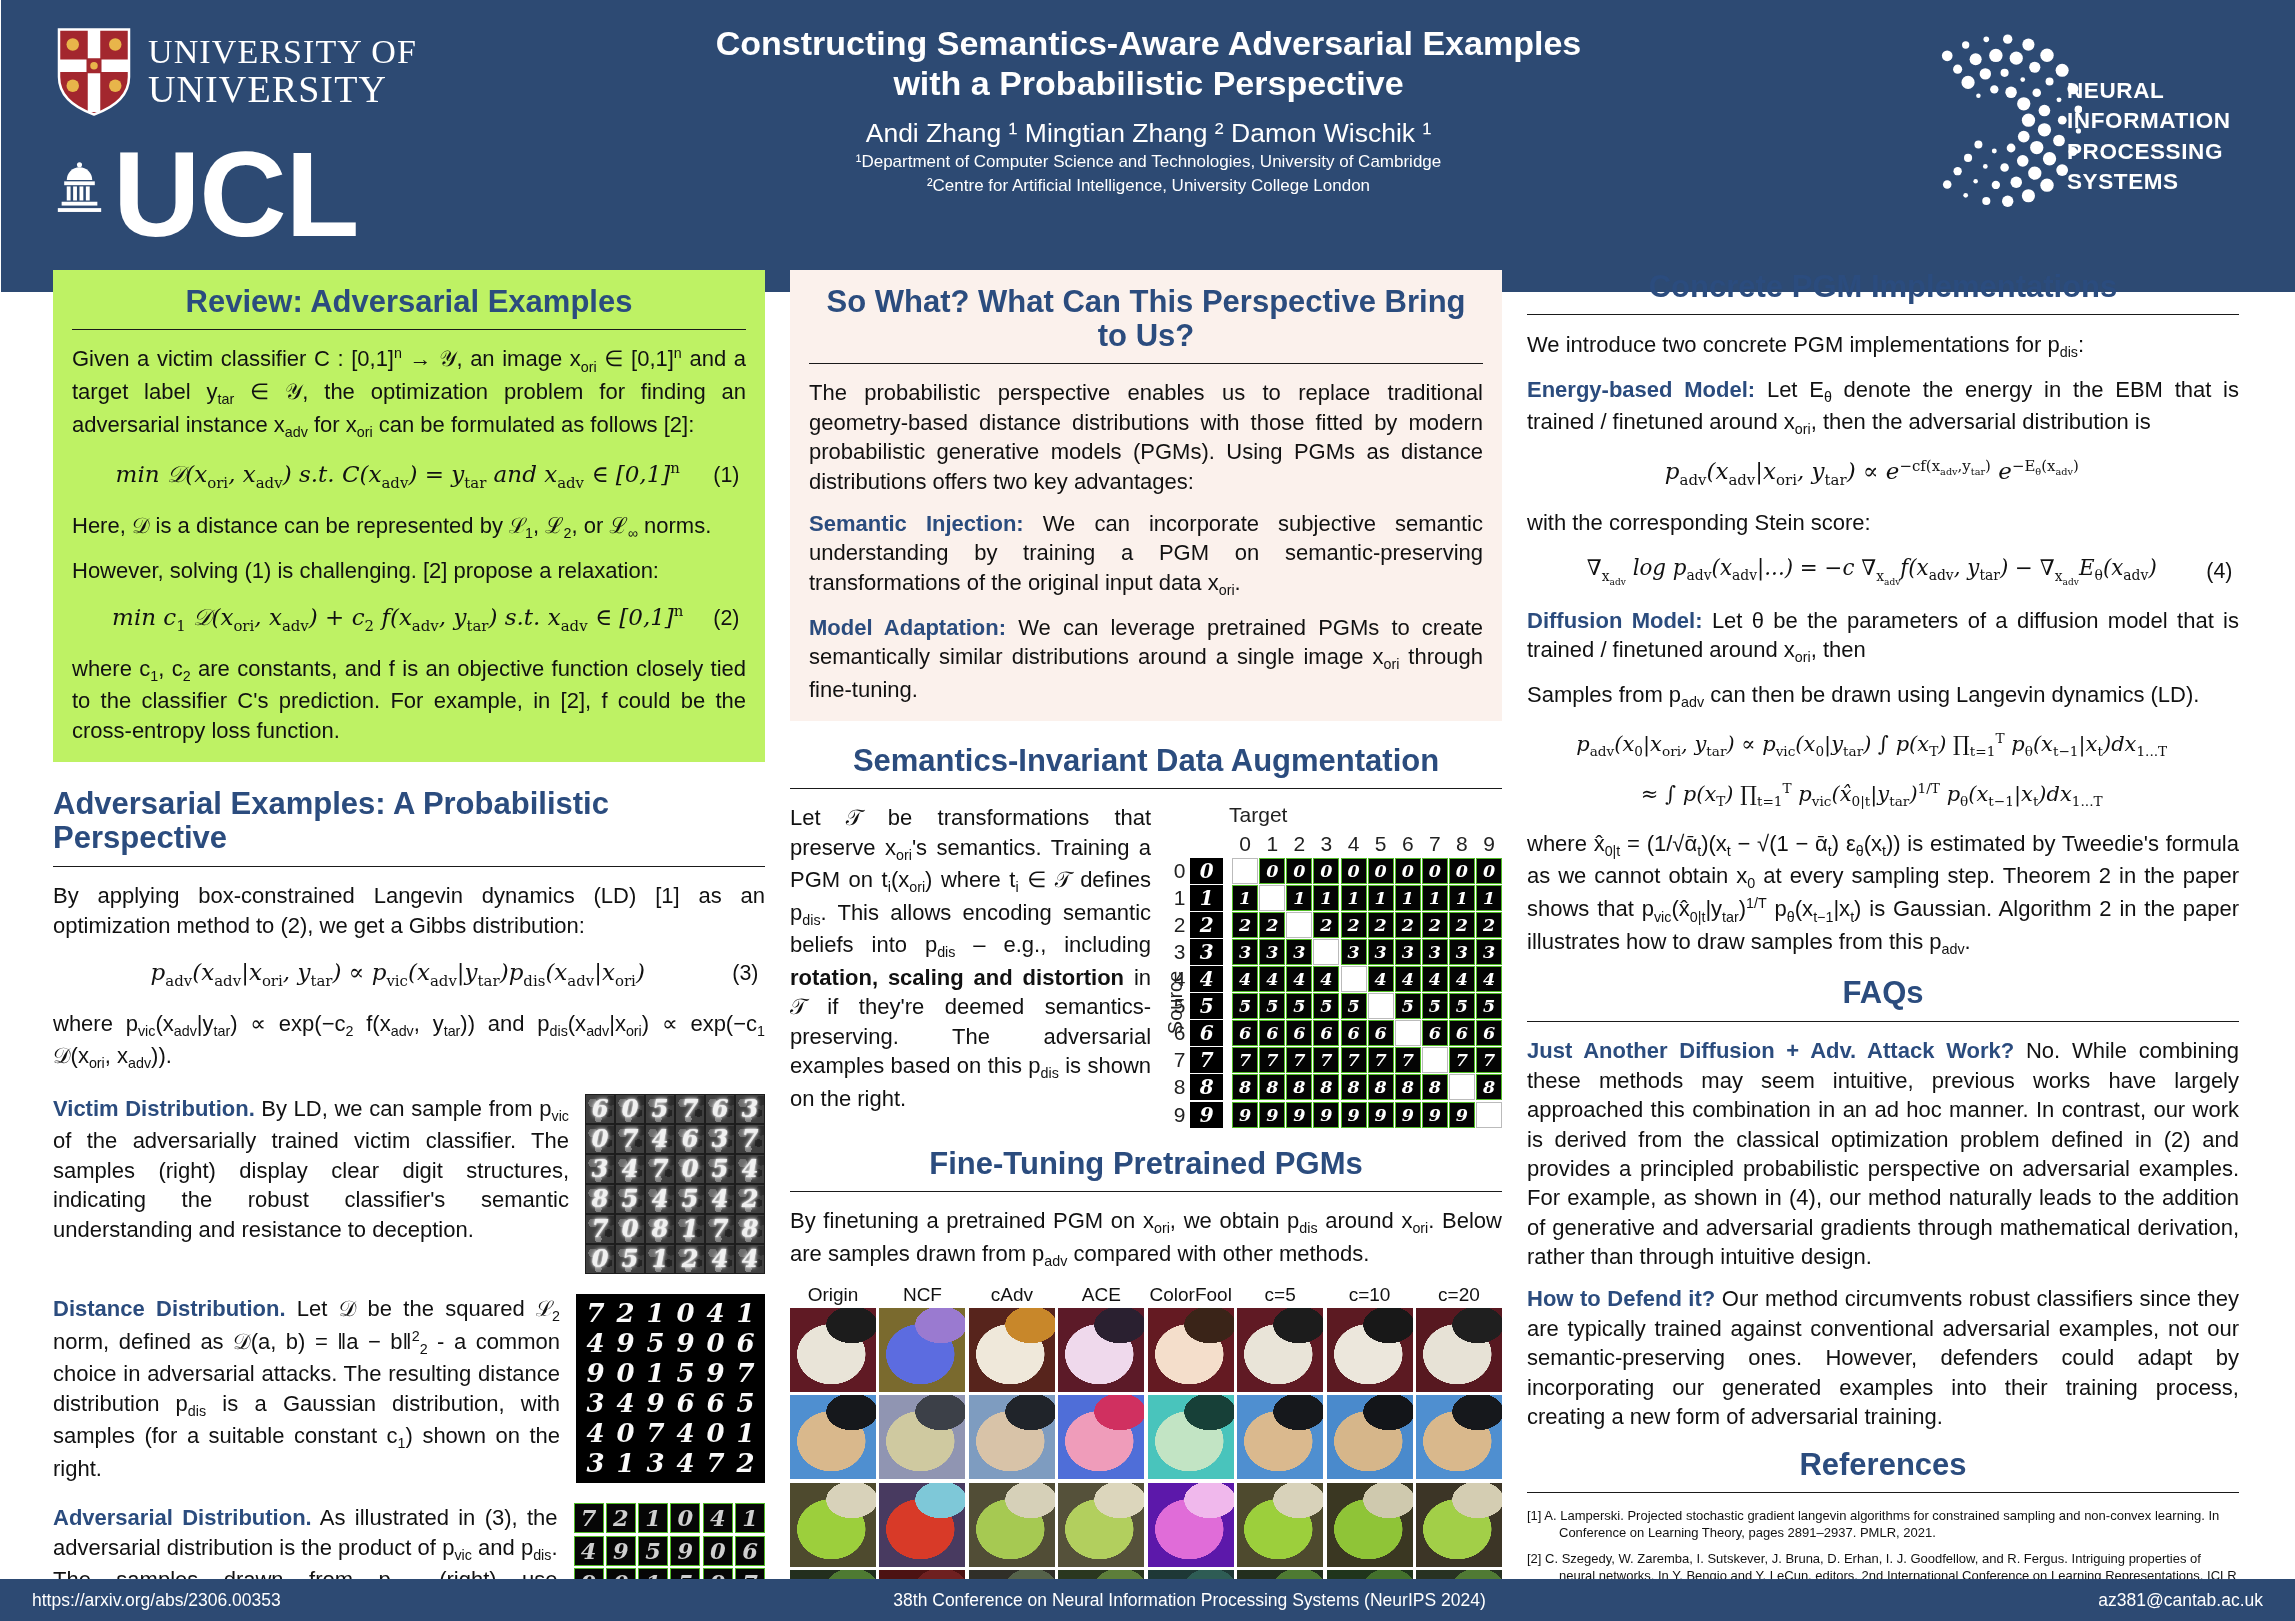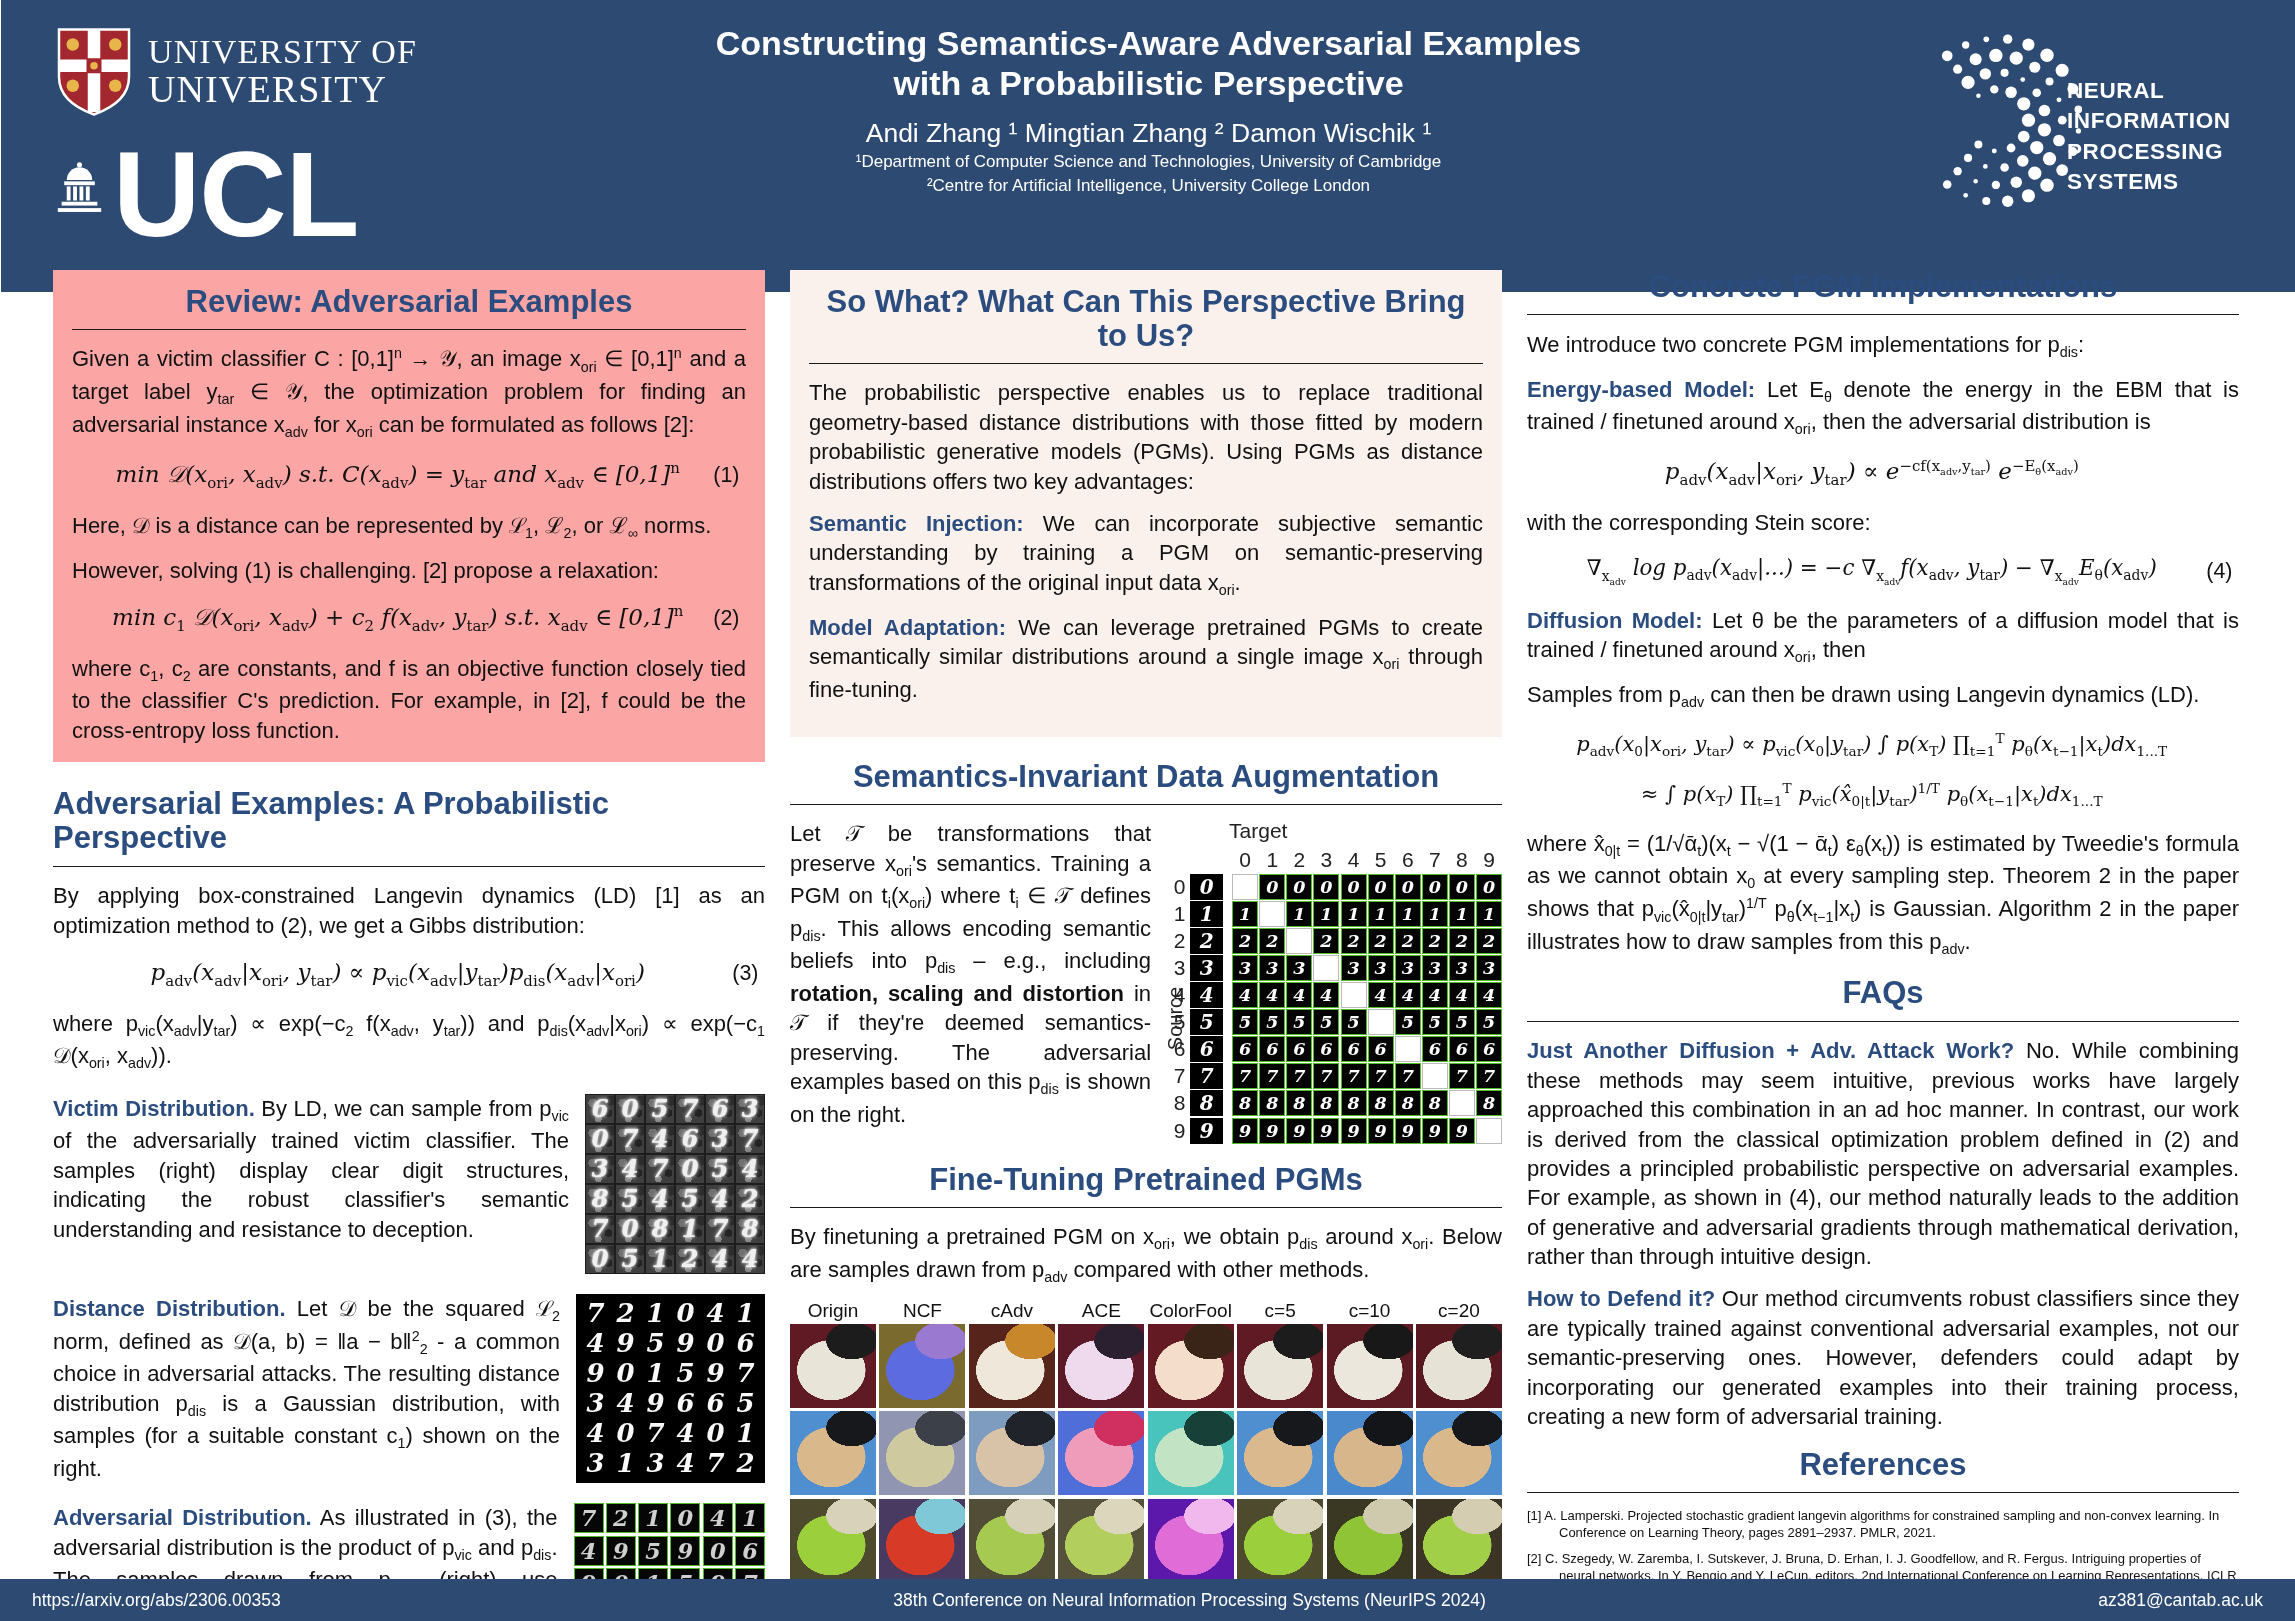--- a/index.html
+++ b/index.html
@@ -23,21 +23,21 @@
   .affil:first-of-type { margin-top:13.5px; }
   .neurips { position:absolute; right:17px; top:10px; width:434px; height:225px; }
   .nips-c { position:absolute; left:68px; top:5.6px; }
   .nips-text { position:absolute; left:222px; top:66px; font-size:22.5px; font-weight:bold;
                line-height:1.35; letter-spacing:0.6px; }
 
   
   .columns { position:absolute; top:270px; left:53px; display:flex; gap:25px; }
   .col { width:712px; }
   .box { padding:14.6px 19px 17px; }
-  .box-gray { background:#fca5a5; }
+  .box-gray { background:#bef264; }
   .box-pink { background:#fbf1ec; }
   .h2 { color:#2b4c7e; font-size:31px; font-weight:bold; text-align:center; line-height:1.1; }
   .h2.left { text-align:left; }
   .rule { border-bottom:1.7px solid #1a1a1a; margin:10px 0 14.6px; }
   p.body { font-size:22px; line-height:1.34; margin-bottom:12.4px; text-align:justify; }
   .lead { color:#2b4c7e; font-weight:bold; }
   .eq { position:relative; text-align:center; font-family:"DejaVu Serif", serif; font-style:italic;
         font-size:23px; margin:14.6px 22.5px 17px 0; line-height:1.5; }
   .eq .eqnum { position:absolute; right:-16px; top:50%; transform:translateY(-50%);
                font-family:"Liberation Sans", sans-serif; font-style:normal; font-size:21.4px; }
@@ -346,21 +346,21 @@
         </div>
       </div>
     </div>
 
     <div class="col">
       <div class="box box-pink">
         <div class="h2">So What? What Can This Perspective Bring to Us?</div>
         <div class="rule"></div>
         <p class="body">The probabilistic perspective enables us to replace traditional geometry-based distance distributions with those fitted by modern probabilistic generative models (PGMs). Using PGMs as distance distributions offers two key advantages:</p>
         <p class="body"><span class="lead">Semantic Injection:</span> <span>We can incorporate subjective semantic understanding by training a PGM on semantic-preserving transformations of the original input data x<sub>ori</sub>.</span></p>
-        <p class="body" style="margin-bottom:16px"><span class="lead">Model Adaptation:</span> <span>We can leverage pretrained PGMs to create semantically similar distributions around a single image x<sub>ori</sub> through fine-tuning.</span></p>
+        <p class="body" style="margin-bottom:0"><span class="lead">Model Adaptation:</span> <span>We can leverage pretrained PGMs to create semantically similar distributions around a single image x<sub>ori</sub> through fine-tuning.</span></p>
       </div>
 
       <div style="margin-top:22.5px">
         <div class="h2">Semantics-Invariant Data Augmentation</div>
         <div class="rule"></div>
         <div class="aug-flex">
           <p class="body aug-text"><span>Let 𝒯 be transformations that preserve x<sub>ori</sub>'s semantics. Training a PGM on t<sub>i</sub>(x<sub>ori</sub>) where t<sub>i</sub> ∈ 𝒯 defines p<sub>dis</sub>. This allows encoding semantic beliefs into p<sub>dis</sub> – e.g., including </span><b>rotation, scaling and distortion</b><span> in 𝒯 if they're deemed semantics-preserving. The adversarial examples based on this p<sub>dis</sub> is shown on the right.</span></p>
           <div class="aug-figure">
             <div class="aug-target">Target</div>
             <div class="aug-wrap">

